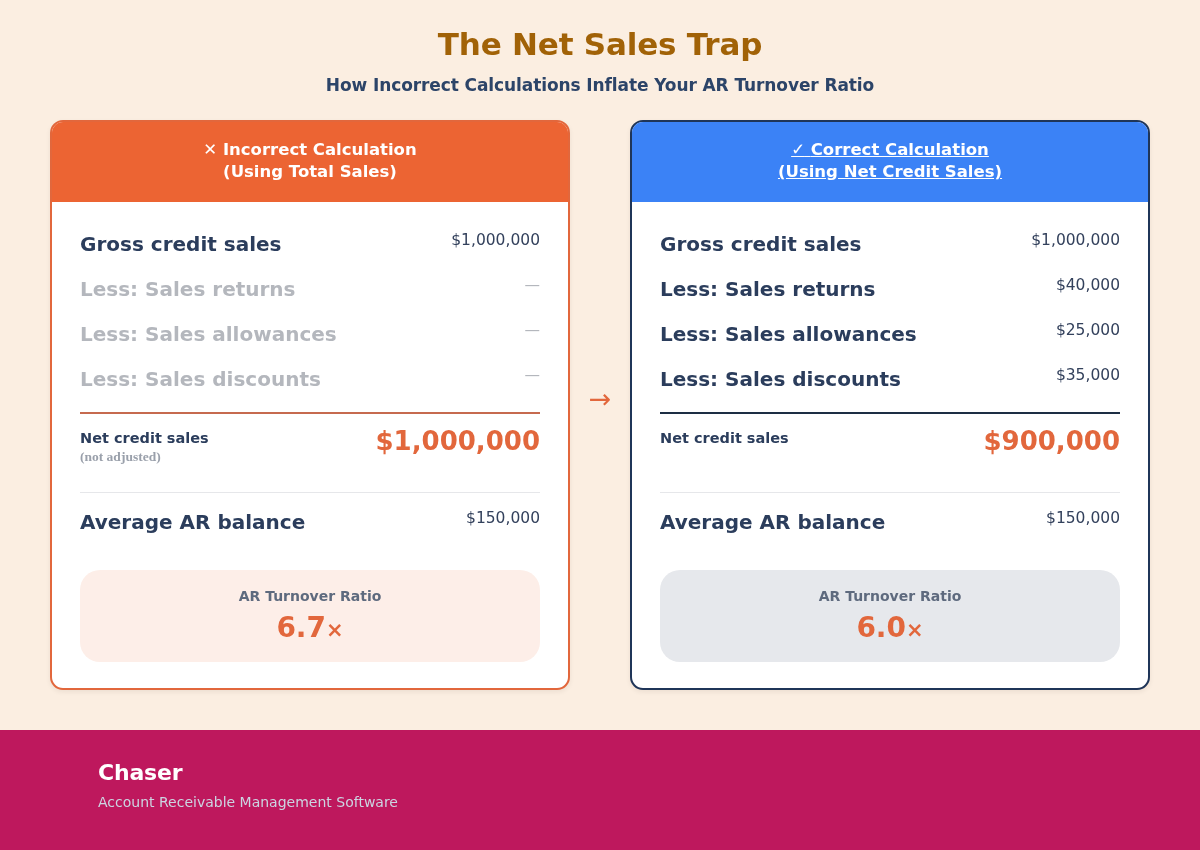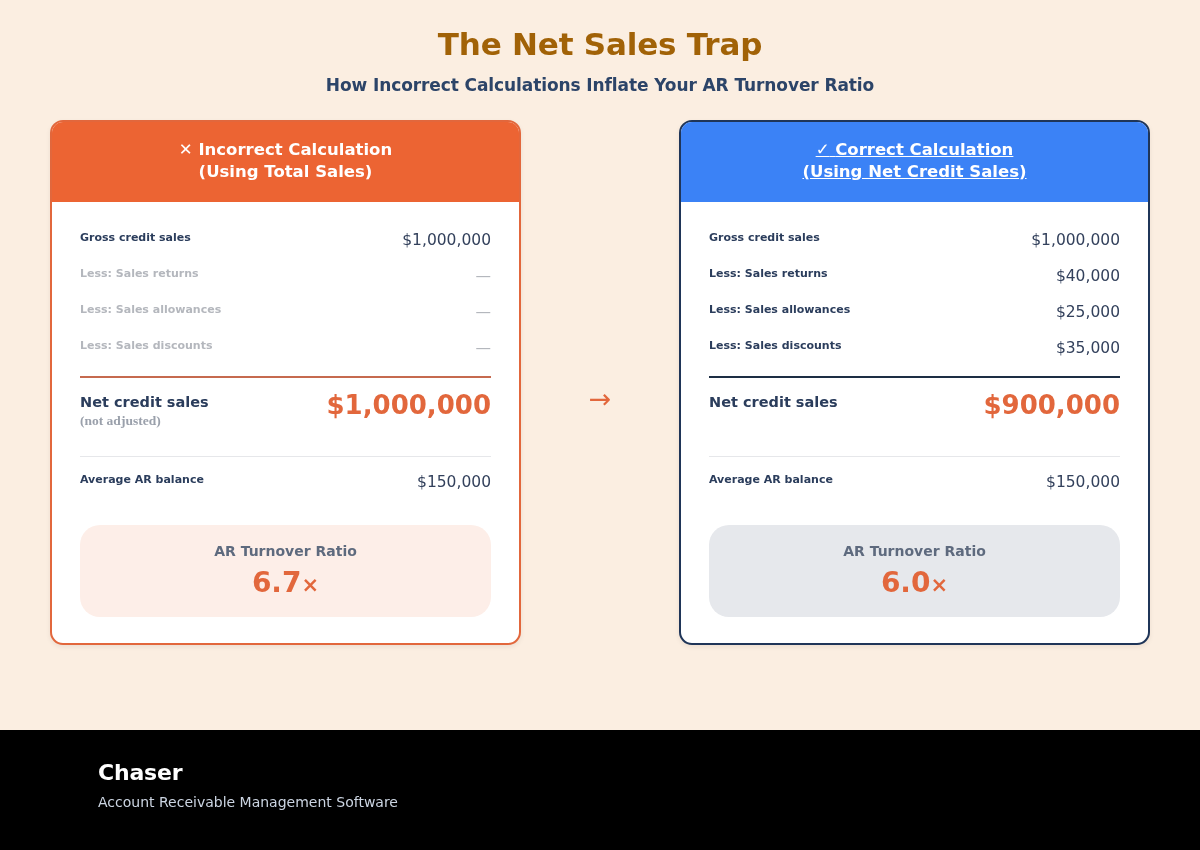--- a/index.html
+++ b/index.html
@@ -41,21 +41,21 @@
   .cards-area {
     margin-top: 25px;
     padding: 0 50px;
     display: flex;
     align-items: flex-start;
     justify-content: space-between;
     position: relative;
   }
 
   .card {
-    width: 471px;
+    width: 520px;
     background: #ffffff;
     border-radius: 13px;
     overflow: hidden;
     box-shadow: 0 2px 5px rgba(40,30,20,0.07);
   }
   .card.incorrect { border: 2px solid #e2673c; }
   .card.correct   { border: 2px solid #1f3558; }
 
   .card-header {
     padding: 17px 20px 19px;
@@ -74,21 +74,21 @@
   .card-body { padding: 20px 28px 26px; }
 
   
   .row {
     display: flex;
     align-items: flex-start;
     justify-content: space-between;
     padding: 9px 0;
   }
   .row-label {
-    font-size: 11px;
+    font-size: 20px;
     font-weight: 700;
     color: #2b3d5c;
     line-height: 1.35;
   }
   .row-value {
     font-size: 15.5px;
     font-weight: 400;
     color: #33415c;
     text-align: right;
     white-space: nowrap;
@@ -172,21 +172,21 @@
     line-height: 1;
   }
 
   
   .footer {
     position: absolute;
     left: 0;
     bottom: 0;
     width: 1200px;
     height: 120px;
-    background: #000000;
+    background: #be185d;
     padding: 30px 0 0 98px;
   }
   .footer-brand {
     font-size: 22px;
     font-weight: 700;
     color: #ffffff;
     letter-spacing: -0.2px;
   }
   .footer-tagline {
     margin-top: 9px;

